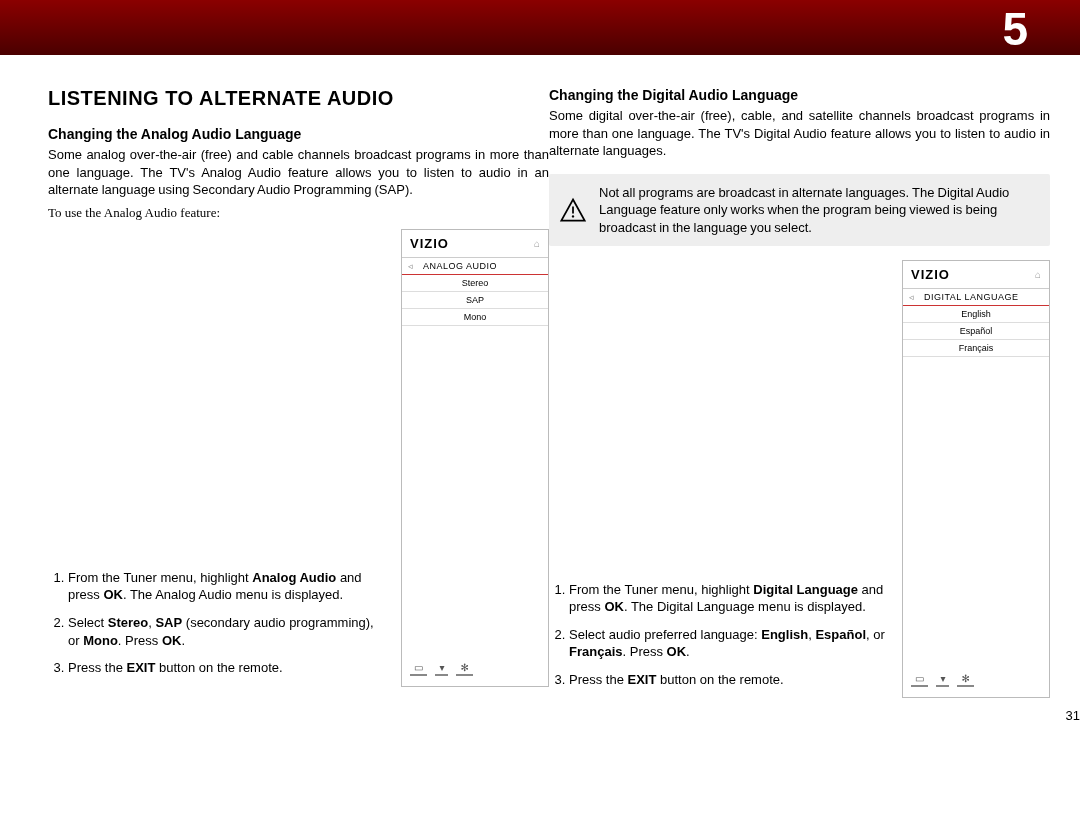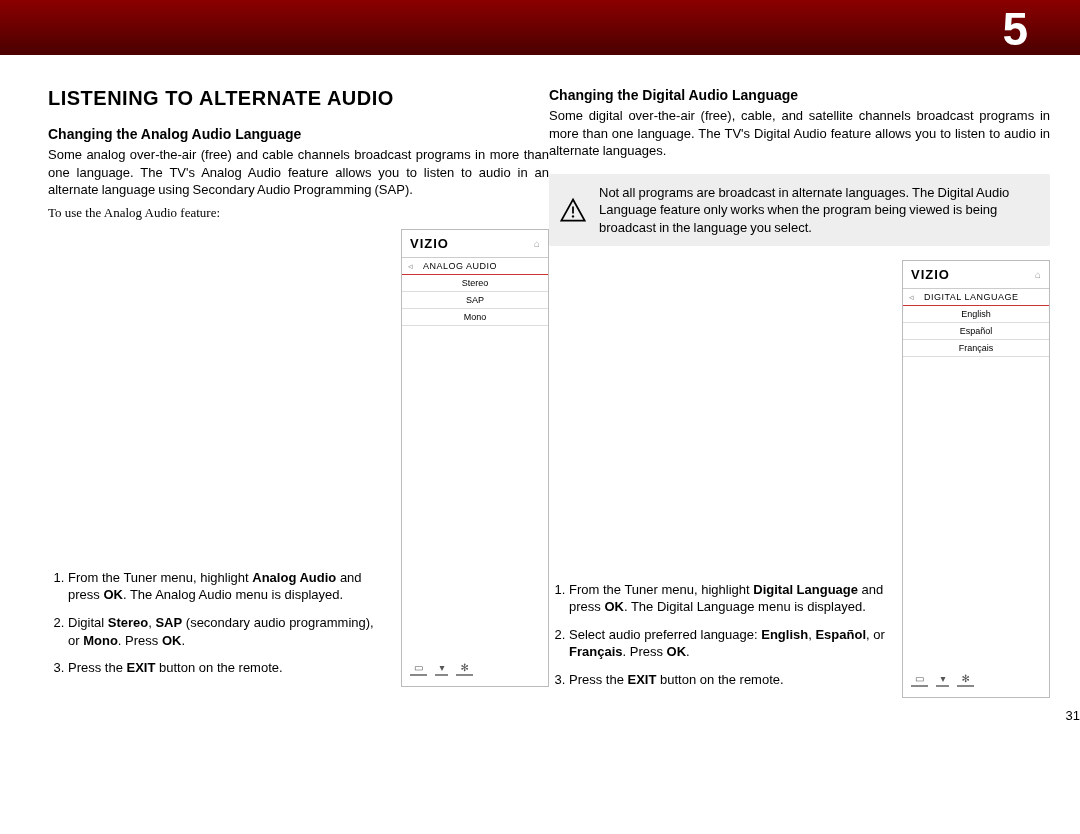--- a/index.html
+++ b/index.html
@@ -164,21 +164,21 @@
 
     <p class="list-intro">To use the Analog Audio feature:</p>
 
     <div class="steps-wrap">
       <div class="steps-text">
         <ol class="steps">
           <li>
             <span>From the Tuner menu, highlight </span><span class="b">Analog Audio</span><span> and press </span><span class="b">OK</span><span>. The Analog Audio menu is displayed.</span>
           </li>
           <li>
-            <span>Digital </span><span class="b">Stereo</span><span>, </span><span class="b">SAP</span><span> (secondary audio programming), or </span><span class="b">Mono</span><span>. Press </span><span class="b">OK</span><span>.</span>
+            <span>Select </span><span class="b">Stereo</span><span>, </span><span class="b">SAP</span><span> (secondary audio programming), or </span><span class="b">Mono</span><span>. Press </span><span class="b">OK</span><span>.</span>
           </li>
           <li>
             <span>Press the </span><span class="b">EXIT</span><span> button on the remote.</span>
           </li>
         </ol>
       </div>
 
       <div class="tv-screen">
         <div class="tv-header">
           <span class="tv-logo">VIZIO</span>

